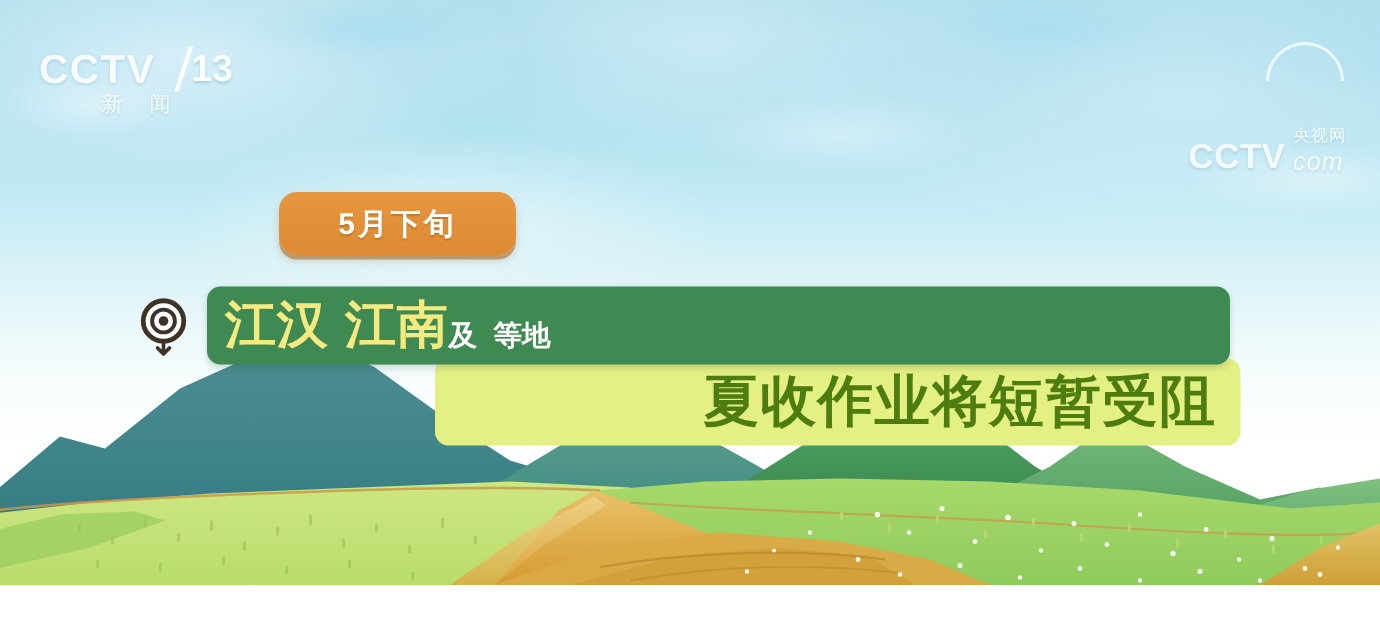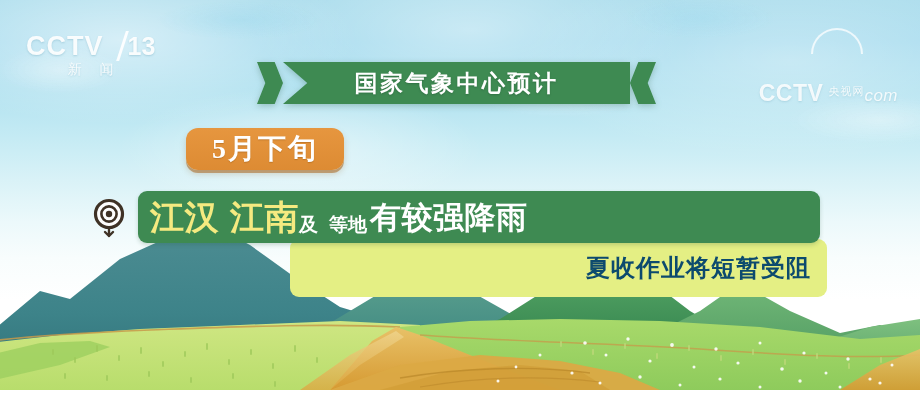--- a/index.html
+++ b/index.html
@@ -74,21 +74,21 @@
   .logo-right {
     position:absolute; right:22px; top:38px;
     display:flex; align-items:flex-end; gap:5px;
     color:rgba(255,255,255,.85);
     text-shadow:0 1px 2px rgba(120,175,195,.35);
     user-select:none;
   }
   .logo-right .cctv2 {
     font-size:23px; font-weight:bold; letter-spacing:.5px; line-height:1;
   }
-  .logo-right .rt { display:flex; flex-direction:row; line-height:1.05;margin-top:48px; }
+  .logo-right .rt { display:flex; flex-direction:column; line-height:1.05;margin-top:48px; }
   .logo-right .yangshi { font-size:11px; letter-spacing:1px; }
   .logo-right .dotcom { font-size:17px; letter-spacing:.5px; margin-top:1px;font-style:italic; }
   .logo-right .arc {
     position:absolute; left:52px; top:-10px;
     width:52px; height:26px;
     border:2px solid rgba(255,255,255,.75);
     border-bottom:none;
     border-radius:26px 26px 0 0;
   }
 
@@ -119,24 +119,23 @@
   
   .tag-date {
     position:absolute; left:186px; top:128px;
     width:158px; height:42px;
     background:linear-gradient(to bottom,#e6963f,#dd8b33);
     border-radius:12px;
     box-shadow:0 3px 0 rgba(169,103,34,.55), 0 4px 6px rgba(150,100,40,.25);
     display:flex; align-items:center; justify-content:center;
   }
   .tag-date span {
-    color:#ffffff; font-size:28px; font-weight:bold; letter-spacing:2px;
+    color:#ffffff; font-size:20px; font-weight:bold; letter-spacing:2px;
     text-shadow:0 1px 1px rgba(150,90,25,.45);
     white-space:nowrap;
-    font-family:Liberation Serif, serif;
   }
 
   
   .pin {
     position:absolute; left:92px; top:196px;
     width:34px; height:44px;
   }
 
   
   .band-dark {
@@ -167,21 +166,21 @@
   .band-light {
     position:absolute; left:290px; top:239px;
     width:537px; height:58px;
     background:#e4ef84;
     border-radius:9px;
     display:flex; align-items:center; justify-content:flex-end;
     padding-right:16px;
     z-index:3;
   }
   .band-light span {
-    color:#0c4a6e; font-size:24px; font-weight:bold; letter-spacing:1px;
+    color:#4d7c0f; font-size:37px; font-weight:bold; letter-spacing:1px;
     white-space:nowrap;
   }
 
   
   .landscape {
     position:absolute; left:0; bottom:0; width:920px; height:175px;
   }
 </style>
 </head>
 <body>
@@ -202,26 +201,20 @@
 
   <div class="logo-right">
     <div class="arc"></div>
     <span class="cctv2">CCTV</span>
     <div class="rt">
       <span class="yangshi">央视网</span>
       <span class="dotcom">com</span>
     </div>
   </div>
 
-  <div class="banner">
-    <div class="banner-arrow-l"></div>
-    <div class="banner-bg"></div>
-    <div class="banner-arrow-r"></div>
-    <div class="banner-text">国家气象中心预计</div>
-  </div>
 
   <div class="tag-date">
     <span>5月下旬</span>
   </div>
 
   <div class="pin">
     <svg width="34" height="44" viewBox="0 0 34 44" xmlns="http://www.w3.org/2000/svg">
       <path d="M17 27 L17 40 M17 40 L13 36 M17 40 L21 36" stroke="#3f3226" stroke-width="2.4" fill="none" stroke-linecap="round"></path>
       <circle cx="17" cy="18" r="13.5" fill="#fdfdfd" stroke="#3f3226" stroke-width="3.2"></circle>
       <circle cx="17" cy="18" r="7.6" fill="#fdfdfd" stroke="#3f3226" stroke-width="2.6"></circle>
@@ -234,21 +227,20 @@
   </div>
 
   <div class="band-dark">
     <span class="t-yellow">江汉</span>
     <span class="sp-wide"></span>
     <span class="t-yellow">江南</span>
     <span class="t-white-sm">及</span>
     <span class="sp-wide"></span>
     <span class="t-white-sm">等地</span>
     <span class="sp-thin"></span>
-    <span class="t-white-lg">有较强降雨</span>
   </div>
 
   <svg class="landscape" viewBox="0 0 920 175" preserveAspectRatio="none" xmlns="http://www.w3.org/2000/svg">
     <defs>
       <linearGradient id="mt1" x1="0" y1="0" x2="0" y2="1">
         <stop offset="0%" stop-color="#4e8d93"></stop>
         <stop offset="55%" stop-color="#3d8389"></stop>
         <stop offset="100%" stop-color="#2f6f77"></stop>
       </linearGradient>
       <linearGradient id="mt2" x1="0" y1="0" x2="0" y2="1">

